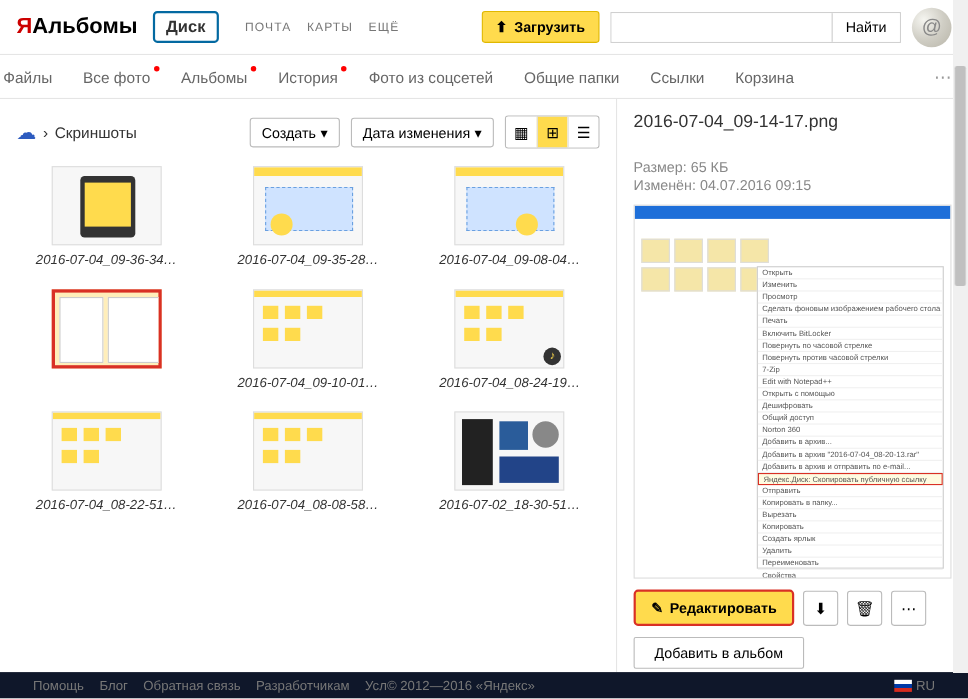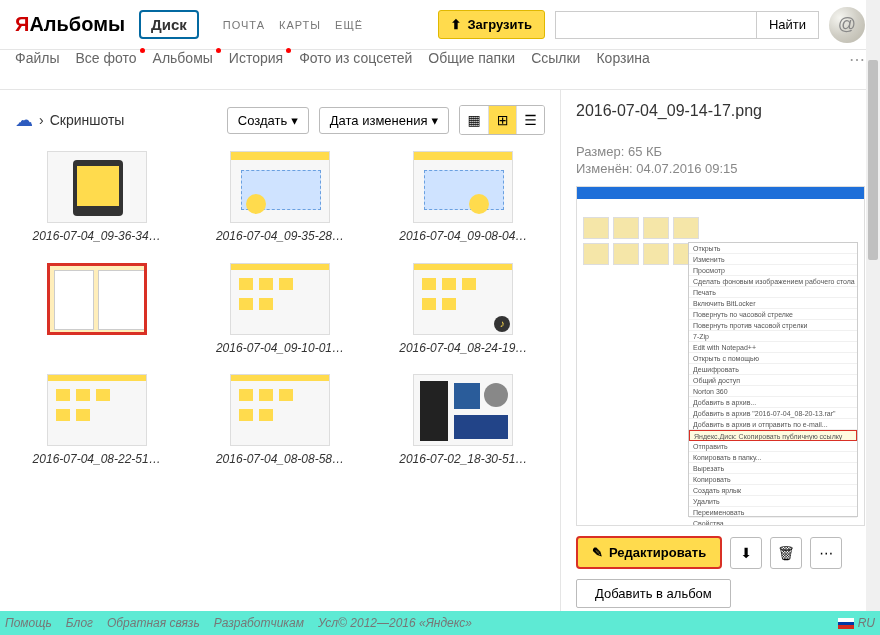--- a/index.html
+++ b/index.html
@@ -8,21 +8,21 @@
 .logo { font-weight: bold; font-size: 20px; color: #000; }
 .logo-red { color: #cc0000; }
 .logo-disk { border: 2px solid #0369a1; padding: 4px 10px; border-radius: 4px; font-size: 15px; font-weight: bold; margin-left: 4px; }
 .top-links { display: flex; gap: 14px; margin-left: 14px; }
 .top-link { color: #777; font-size: 11px; letter-spacing: 1px; text-transform: uppercase; }
 .upload-btn { background: #ffdb4d; border: 1px solid #e0b800; border-radius: 3px; padding: 6px 12px; font-size: 13px; font-weight: bold; display: flex; align-items: center; gap: 6px; }
 .search-box { display: flex; height: 28px; border: 1px solid #ccc; }
 .search-input { border: none; width: 200px; padding: 0 8px; font-size: 13px; }
 .search-btn { background: #fff; border: none; border-left: 1px solid #ccc; padding: 0 12px; font-size: 13px; }
 .avatar { width: 36px; height: 36px; border-radius: 50%; background: radial-gradient(circle at 30% 30%, #f5f5f0, #d0cec5, #b8b5a8); display: flex; align-items: center; justify-content: center; color: #888; font-size: 18px; }
-.nav { display: flex; align-items: flex-start; height: 40px; padding: 0 15px; gap: 16px; border-bottom: 1px solid #e5e5e5; position: relative; }
+.nav { display: flex; align-items: center; height: 40px; padding: 0 3px; gap: 28px; border-bottom: 1px solid #e5e5e5; position: relative; }
 .nav-item { color: #666; font-size: 14px; position: relative; }
 .nav-dot::after { content:""; position:absolute; top:-2px; right:-8px; width:5px; height:5px; background:#f00; border-radius:50%; }
 .nav-more { color:#999; font-size:16px; position:absolute; right:15px;}
 .main { display: flex; height: calc(100% - 50px - 40px - 24px); }
 .left { flex: 1; padding: 15px; overflow-y: auto; }
 .right { width: 320px; border-left: 1px solid #e5e5e5; padding: 12px 15px; overflow-y: auto; }
 .toolbar { display: flex; align-items: center; gap: 10px; margin-bottom: 16px; }
 .breadcrumb { display: flex; align-items: center; gap: 6px; font-size: 14px; margin-right: auto; }
 .cloud-icon { color:#2d5bbf; font-size:18px; }
 .btn { background:#fff; border:1px solid #bbb; border-radius:3px; padding:5px 10px; font-size:13px; display:flex; align-items:center; gap:4px; }
@@ -37,21 +37,21 @@
 .file.selected .thumb { border:3px solid #d93025; background:#ffeeba; }
 .file.selected .file-name { background:#ffdb4d; padding:2px 6px; border-radius:3px; display:inline-block;}
 .right h2 { font-size:16px; margin-bottom:24px; font-weight:normal; word-break:break-all; }
 .meta { color:#888; font-size:13px; margin-bottom:2px; }
 .preview { width:100%; height:340px; border:1px solid #ddd; margin:10px 0; background:#fff; position:relative; overflow:hidden;}
 .actions { display:flex; gap:8px; align-items:center; margin-bottom:10px; }
 .edit-btn { background:#ffdb4d; border:2px solid #d93025; border-radius:4px; padding:7px 14px; font-size:13px; font-weight:bold; display:flex; gap:6px; align-items:center; }
 .icon-btn { width:32px; height:32px; border:1px solid #bbb; background:#fff; border-radius:3px; display:flex; align-items:center; justify-content:center; font-size:14px;}
 .album-btn { background:#fff; border:1px solid #bbb; border-radius:2px; padding:6px 18px; font-size:13px; }
 .share-title { font-size:13px; color:#333; margin-top:12px; }
-.footer { position:absolute; bottom:0; left:0; right:0; height:24px; padding:0 5px; display:flex; align-items:center; gap:14px; font-size:12px; color:#777; background:#5eead4;font-style:italic;}
+.footer { position:absolute; bottom:0; left:0; right:0; height:24px; padding:0 30px; display:flex; align-items:center; gap:14px; font-size:12px; color:#777; background:#0f172a;}
 .footer a{color:#777;}
 .flag{display:inline-block;width:16px;height:11px;background:linear-gradient(#fff 33%,#0039a6 33% 66%,#d52b1e 66%);margin-right:4px;vertical-align:middle;}
 .spacer{flex:1;}
 
 .tp{position:absolute;background:#ccc;}
 .thumb .bar{position:absolute;left:0;right:0;height:8px;background:#ffdb4d;}
 .preview .win-bar{height:12px;background:#1e6fd9;}
 .preview .ctx{position:absolute;right:6px;top:55px;width:170px;bottom:8px;background:#fff;border:1px solid #ccc;}
 .preview .ctx div{height:11px;border-bottom:1px solid #f0f0f0;font-size:7px;color:#555;padding-left:4px;line-height:11px;white-space:nowrap;overflow:hidden;}
 .preview .thumbs{position:absolute;left:6px;top:30px;display:flex;gap:4px;flex-wrap:wrap;width:120px;}

